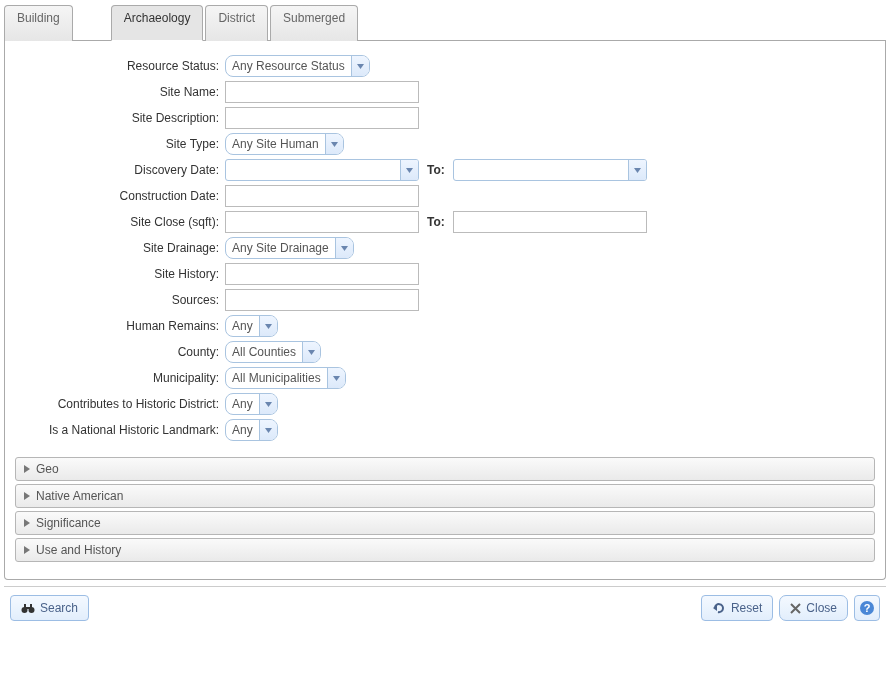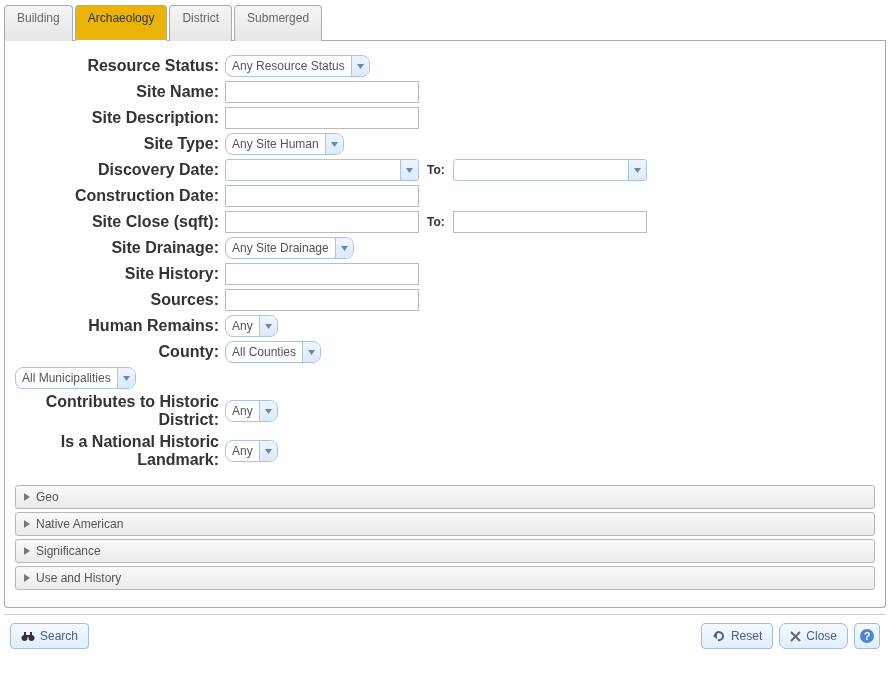--- a/index.html
+++ b/index.html
@@ -1,24 +1,24 @@
 <!DOCTYPE html>
 <html><head>
 <meta charset="utf-8">
 <style>
 * { box-sizing: border-box; margin: 0; padding: 0; }
 body { font-family: "Century Gothic", Verdana, Arial, sans-serif; font-size: 12px; color: #555; background: #fff; width: 890px; }
 .wrap { padding: 4px; }
 .tabs { display: flex; border-bottom: 1px solid #aaa; position: relative; }
 .tab { padding: 5px 12px 15px 12px; border: 1px solid #aaa; border-bottom: none; background: linear-gradient(#f5f5f5,#e6e6e6); border-radius: 4px 4px 0 0; margin-right: 2px; color: #666; cursor: pointer; position: relative; top: 1px; }
-.tab.active { background: #eab308; border-bottom: 1px solid #fff; color: #333; z-index: 2; }
+.tab.active { background: #e5e5e5; border-bottom: 1px solid #fff; color: #333; z-index: 2; margin-left: 36px; }
 .panel { border: 1px solid #aaa; border-top: none; padding: 8px 10px 14px 10px; border-radius: 0 0 4px 4px; }
 .form-inner { padding: 6px 0 8px 0; }
 .row { display: flex; align-items: center; margin-bottom: 4px; }
-.lbl { width: 210px; text-align: right; font-weight: bold; color: #333; padding-right: 6px; font-size: 16px; }
+.lbl { width: 210px; text-align: right; font-weight: normal; color: #333; padding-right: 6px; font-size: 12px; }
 .to-lbl { font-weight: bold; color: #333; padding: 0 8px; }
 .txt { height: 22px; border: 1px solid #bbb; background: #fff; padding: 0 4px; font: inherit; width: 194px; }
 .combo { display: inline-flex; height: 22px; border: 1px solid #a9c4e0; border-radius: 8px; overflow: hidden; background: #fff; }
 .combo-text { padding: 2px 6px; color: #555; display: flex; align-items: center; white-space: nowrap; }
 .combo-btn { width: 18px; background: linear-gradient(#eef5ff,#dce9fa); border-left: 1px solid #a9c4e0; display: flex; align-items: center; justify-content: center; }
 .combo-btn svg { width: 7px; height: 5px; }
 .date { display: inline-flex; height: 22px; border: 1px solid #a9c4e0; border-radius: 3px; overflow: hidden; background: #fff; width: 194px; }
 .date-text { flex: 1; padding: 2px 6px; }
 .accordions { margin-top: 4px; width: 100%; }
 .acc { border: 1px solid #b6b6b6; border-radius: 3px; background: linear-gradient(#fafafa,#eaeaea); padding: 4px 8px; margin-bottom: 3px; display: flex; align-items: center; color: #555; cursor: pointer; }
@@ -152,20 +152,21 @@
           <span class="combo-text">All Counties</span>
           <span class="combo-btn">
               <svg viewBox="0 0 7 5">
                 <path d="M0 0 L7 0 L3.5 5 Z" fill="#6a86af"></path>
               </svg>
             </span>
         </div>
       </div>
 
       <div class="row">
+        <div class="lbl">Municipality:</div>
         <div class="combo">
           <span class="combo-text">All Municipalities</span>
           <span class="combo-btn">
               <svg viewBox="0 0 7 5">
                 <path d="M0 0 L7 0 L3.5 5 Z" fill="#6a86af"></path>
               </svg>
             </span>
         </div>
       </div>
 

